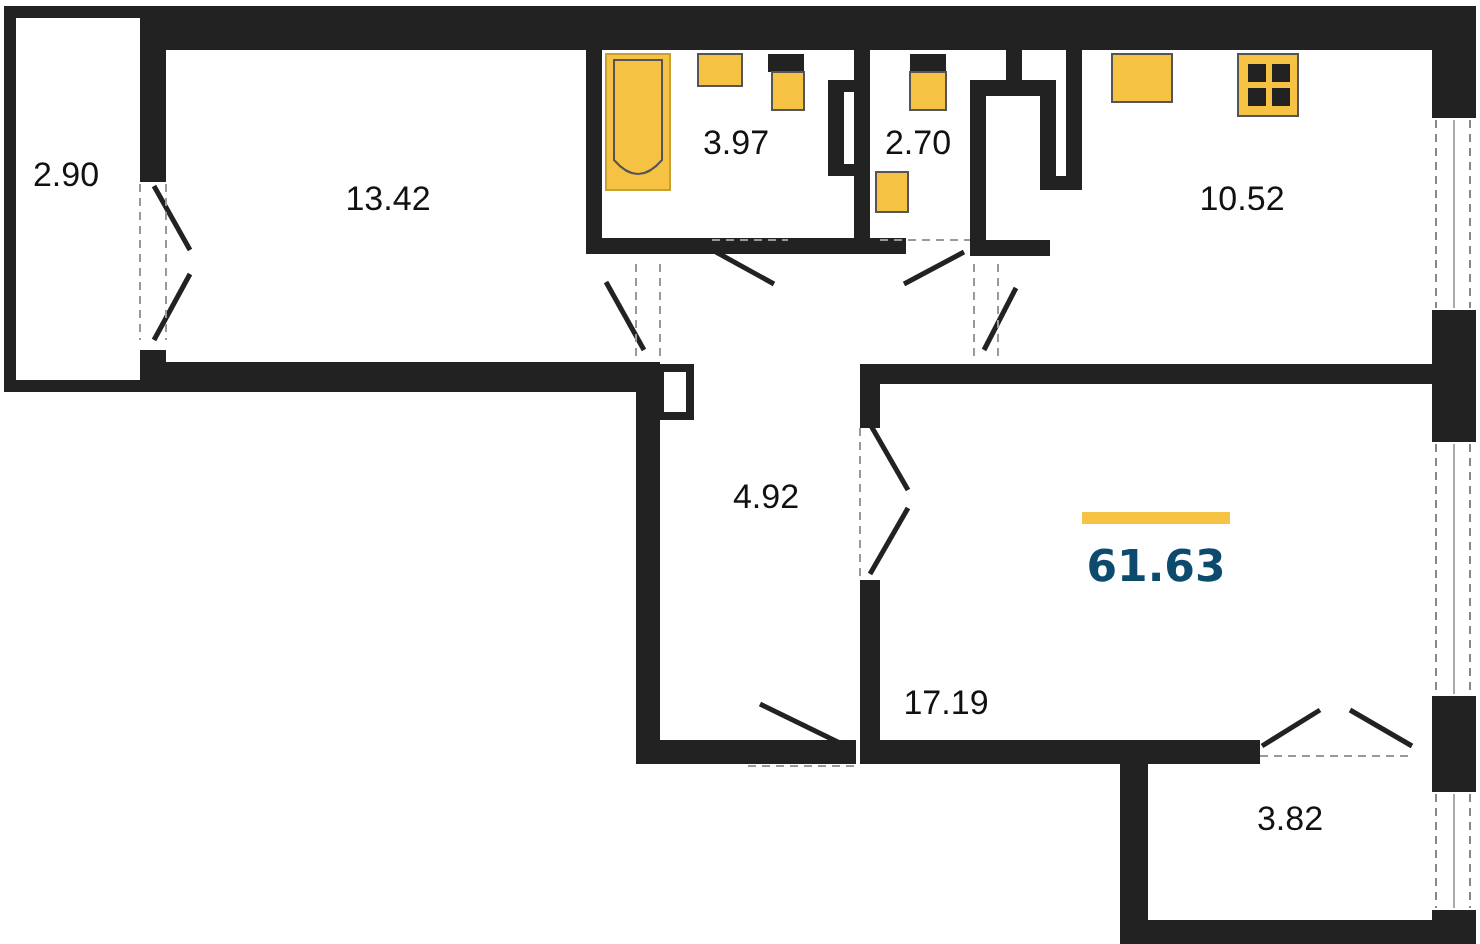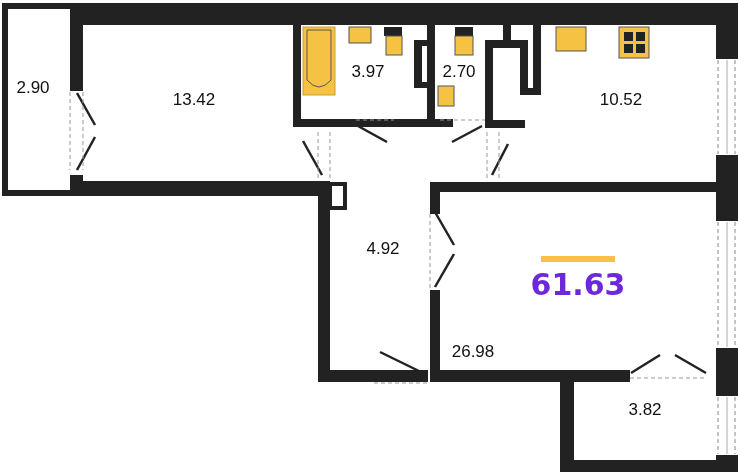--- a/index.html
+++ b/index.html
@@ -1,19 +1,19 @@
 <!DOCTYPE html>
 <html><head>
 <meta charset="utf-8">
 <style>
   html, body { margin:0; padding:0; background:#ffffff; }
   body { width:740px; height:472px; overflow:hidden; position:relative; font-family:"Liberation Sans", sans-serif; }
   #plan { position:absolute; left:0; top:0; }
   .room-label { position:absolute; font-size:17px; color:#111; font-family:Liberation Sans, sans-serif; transform:translate(-50%,-50%); white-space:nowrap; }
-  .total { position:absolute; left:578px; top:284px; transform:translate(-50%,-50%); font-size:30px; font-weight:bold; font-family:"DejaVu Sans", sans-serif; color:#6d28d9; }
+  .total { position:absolute; left:578px; top:284px; transform:translate(-50%,-50%); font-size:22px; font-weight:bold; font-family:"DejaVu Sans", sans-serif; color:#0c4a6e; }
   .total-bar { position:absolute; left:541px; top:256px; width:74px; height:6px; background:#f6c244; }
 </style>
 </head>
 <body>
 
 <svg id="plan" width="740" height="472" viewBox="0 0 740 472">
   <g fill="#222">
 
     <rect x="70" y="3" width="668" height="22"></rect>
 
@@ -122,17 +122,17 @@
       <rect x="636" y="44" width="9" height="9" fill="#222"></rect>
   </g>
 </svg>
 
 <div class="room-label" style="left:33px;top:88px">2.90</div>
 <div class="room-label" style="left:194px;top:100px">13.42</div>
 <div class="room-label" style="left:368px;top:72px">3.97</div>
 <div class="room-label" style="left:459px;top:72px">2.70</div>
 <div class="room-label" style="left:621px;top:100px">10.52</div>
 <div class="room-label" style="left:383px;top:249px">4.92</div>
-<div class="room-label" style="left:473px;top:352px">26.98</div>
+<div class="room-label" style="left:473px;top:352px">17.19</div>
 <div class="room-label" style="left:645px;top:410px">3.82</div>
 
 <div class="total-bar"></div>
 <div class="total">61.63</div>
 
 </body></html>

